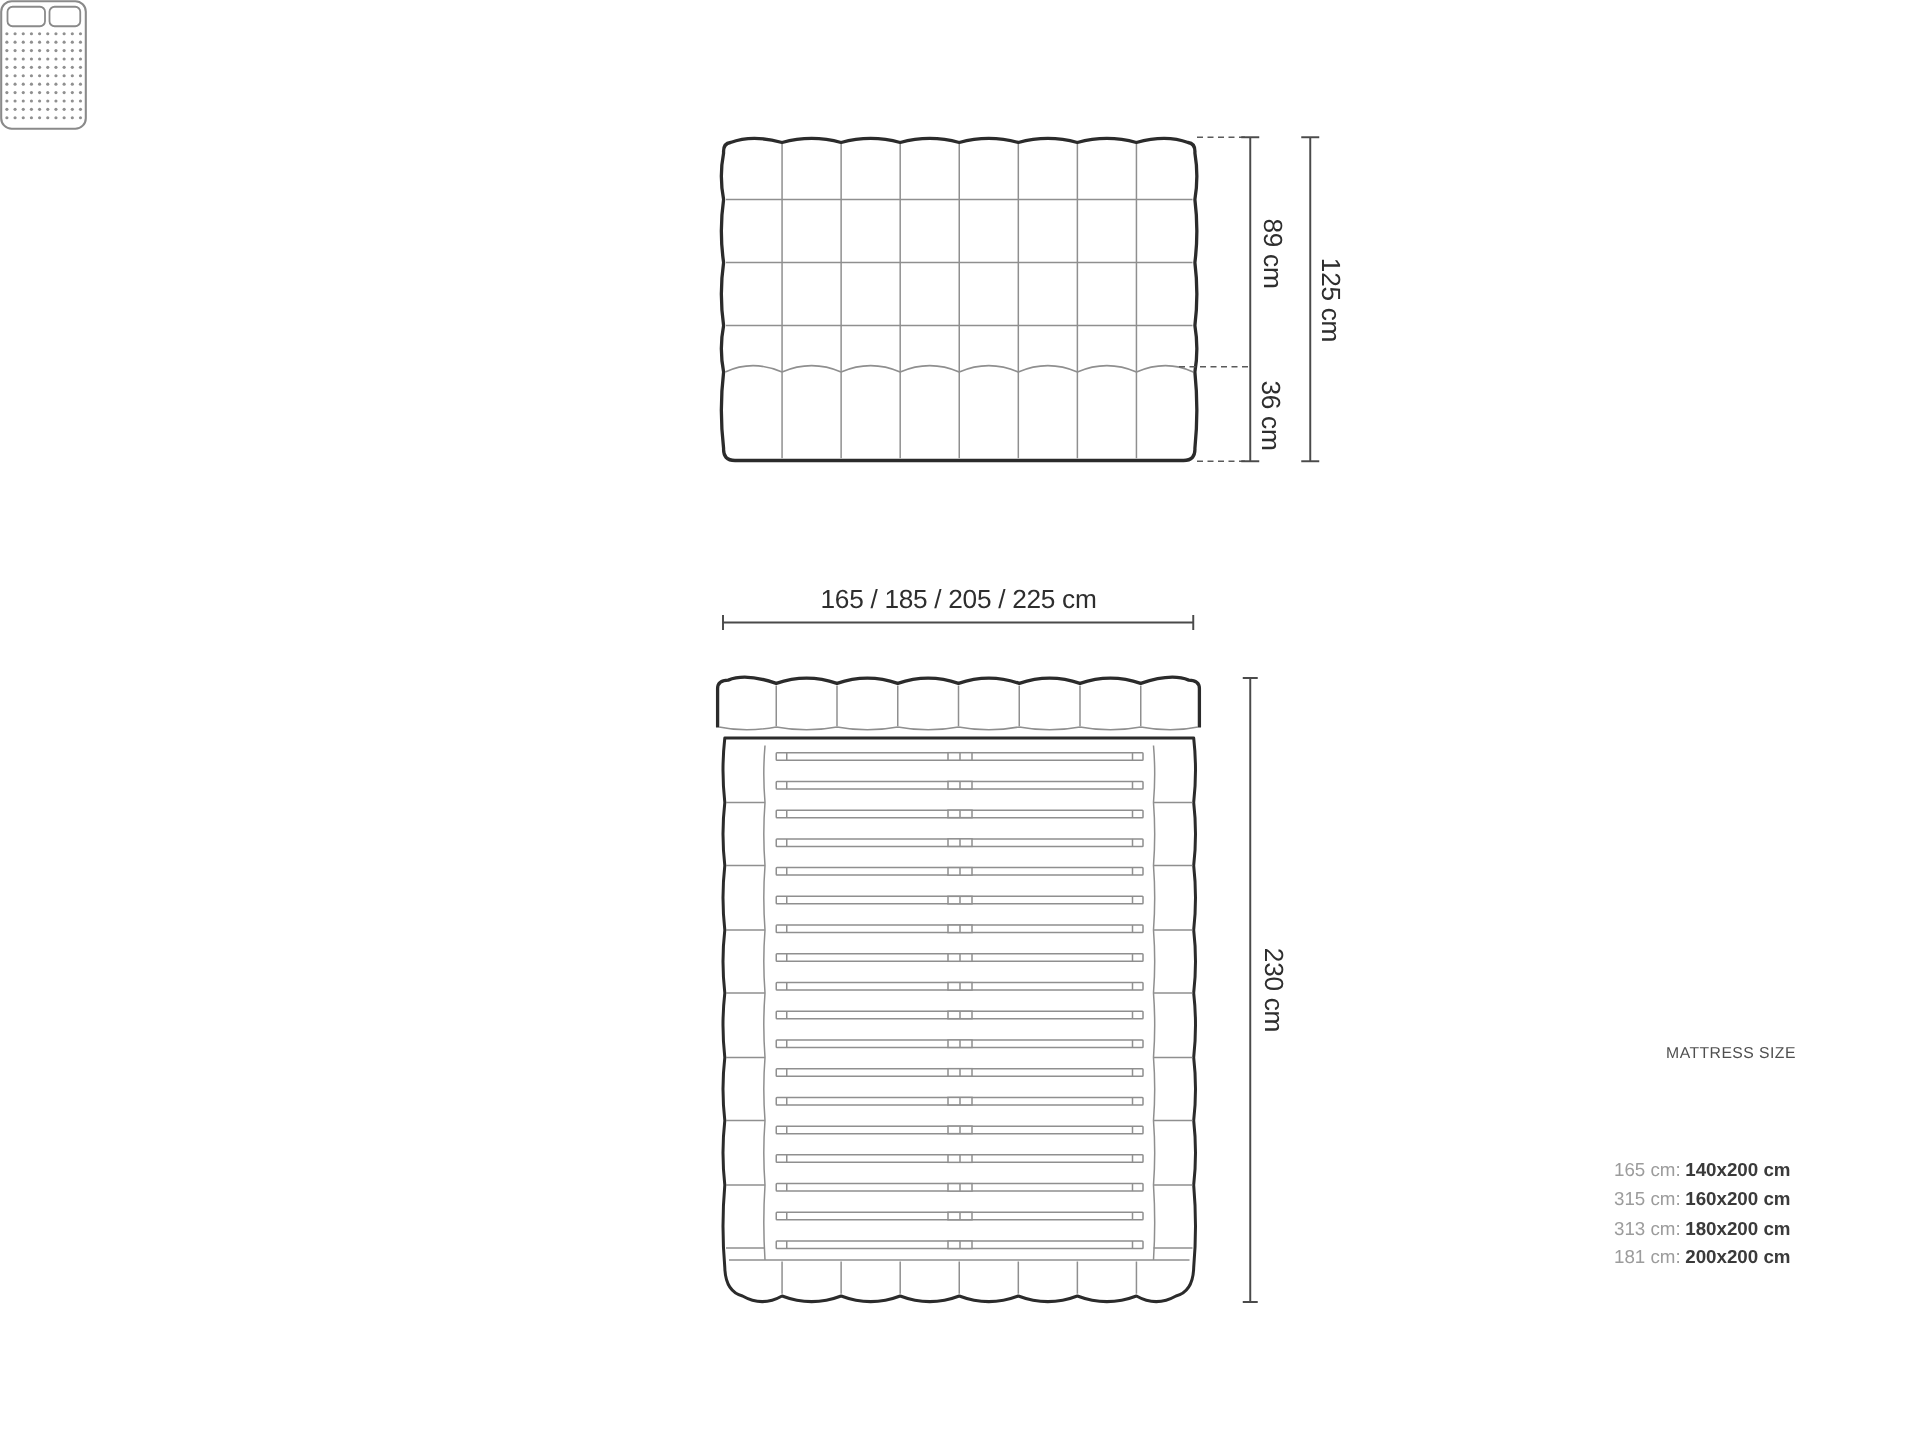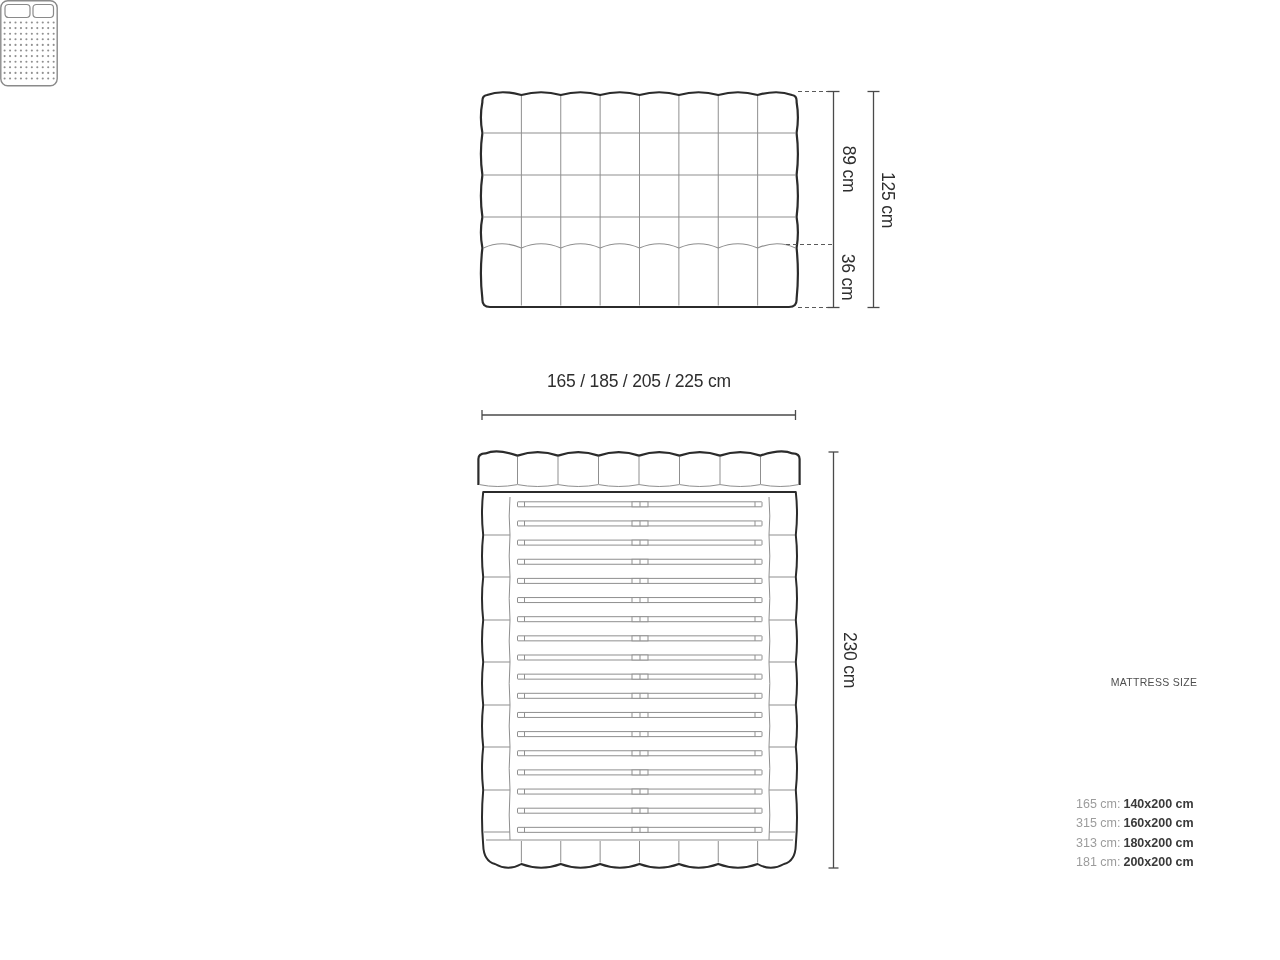--- a/index.html
+++ b/index.html
@@ -8,25 +8,25 @@
     font-family:"Liberation Sans", sans-serif;
   }
   .stage svg{position:absolute;left:0;top:0;}
   .dim-label{
     position:absolute;white-space:nowrap;color:#2e2e2e;
     font-size:17.5px;letter-spacing:-0.2px;
     transform:translate(-50%,-50%);
   }
   .dim-label.vertical{transform:translate(-50%,-50%) rotate(90deg);}
   .legend-title{
-    position:absolute;left:1104px;top:676px;width:100px;text-align:center;
+    position:absolute;left:1104px;top:696px;width:100px;text-align:center;
     font-size:10.5px;letter-spacing:0.3px;color:#4f4f4f;
   }
   .legend-icon{position:absolute;left:1127px;top:697px;}
-  .legend-list{position:absolute;left:1076px;top:795px;width:117px;}
+  .legend-list{position:absolute;left:1076px;top:771px;width:117px;}
   .legend-row{height:19.4px;line-height:19.4px;text-align:right;font-size:12.5px;white-space:nowrap;}
   .legend-row .ll{color:#9c9c9c;font-weight:400;}
   .legend-row .lv{color:#3a3a3a;font-weight:700;margin-left:3px;}
 </style>
 </head>
 <body>
 
 <div class="stage">
 
   <svg id="diagram" width="1280" height="960" viewBox="0 0 1280 960">
@@ -196,21 +196,21 @@
         <line x1="795.5" y1="410" x2="795.5" y2="420" stroke="#4a4a4a" stroke-width="1.3"></line>
         <line x1="833.5" y1="452" x2="833.5" y2="868" stroke="#4a4a4a" stroke-width="1.3"></line>
         <line x1="828.5" y1="452" x2="838.5" y2="452" stroke="#4a4a4a" stroke-width="1.3"></line>
         <line x1="828.5" y1="868" x2="838.5" y2="868" stroke="#4a4a4a" stroke-width="1.3"></line>
       </g>
     </svg>
 
   <div class="dim-label vertical" style="left:848px;top:169px;">89 cm</div>
   <div class="dim-label vertical" style="left:847px;top:277px;">36 cm</div>
   <div class="dim-label vertical" style="left:887px;top:200px;">125 cm</div>
-  <div class="dim-label" style="left:639px;top:381px;">165 / 185 / 205 / 225 cm</div>
+  <div class="dim-label" style="left:639px;top:400px;">165 / 185 / 205 / 225 cm</div>
   <div class="dim-label vertical" style="left:849px;top:660px;">230 cm</div>
 
   <div>
     <div class="legend-title">MATTRESS SIZE</div>
     <svg class="legend-icon" width="58" height="87" viewBox="0 0 58 87">
       <rect x="0.8" y="0.8" width="56.4" height="85" rx="7" fill="#fff" stroke="#8a8a8a" stroke-width="1.4"></rect>
       <rect x="5" y="4.5" width="25" height="13" rx="3.4" fill="#fff" stroke="#8a8a8a" stroke-width="1.2"></rect>
       <rect x="33" y="4.5" width="20.5" height="13" rx="3.4" fill="#fff" stroke="#8a8a8a" stroke-width="1.2"></rect>
       <g id="dot-grid">
           <circle cx="4.60" cy="22.50" r="1.05" fill="#909090"></circle>

